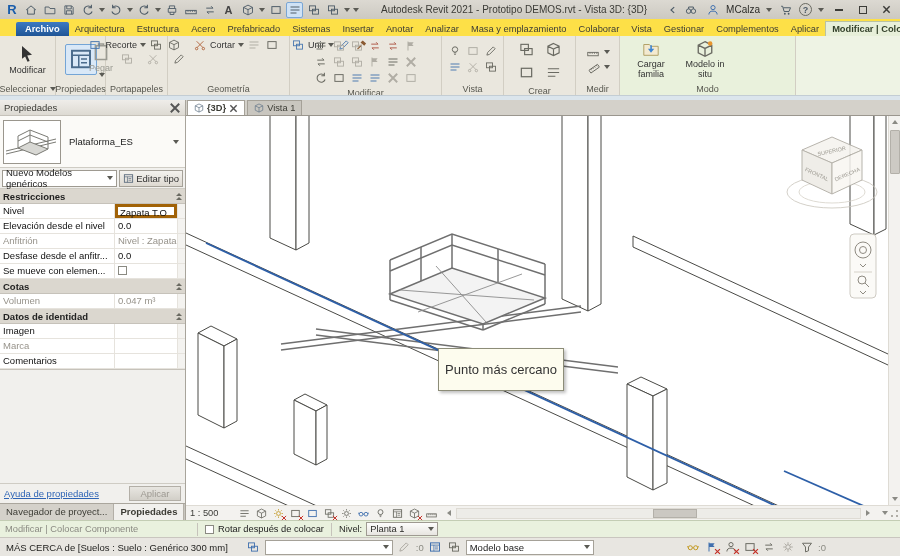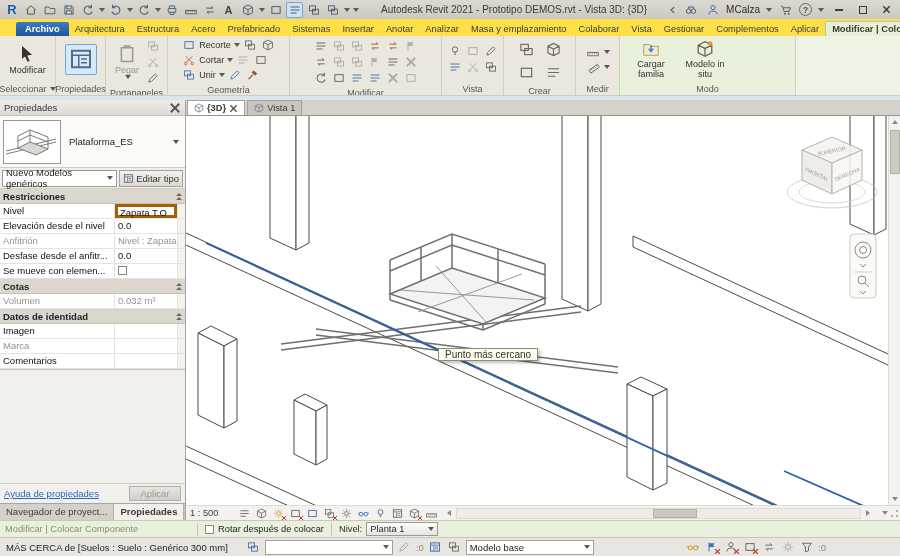--- a/index.html
+++ b/index.html
@@ -34,21 +34,21 @@
   .plabel {height:13px;line-height:12px;text-align:left;color:#57574f;font-size:9px;display:flex;align-items:center;justify-content:center;gap:2px}
   .panel.green {background:#e9f1dc}
   .rib-rest {flex:1;background:#eef3e4}
   .bigbtn {display:flex;flex-direction:column;align-items:center;justify-content:center;font-size:9px;color:#333;line-height:10px;text-align:center;padding:1px 3px;border-radius:2px}
   .bigbtn svg {width:20px;height:20px;margin-bottom:1px}
   .bigbtn.hl {background:#d9e8f7;border:1px solid #74a5d6}
   .bigbtn.dis {color:#9a9a92}
   .ric {width:16px;height:15px;display:inline-flex;align-items:center;justify-content:center;position:relative;color:#6a6a62}
   .ric svg {width:12px;height:12px}
   .ric.dim {color:#b0ada4}
-  .gcol {display:flex;flex-direction:column;gap:1px;justify-content:space-between}
+  .gcol {display:flex;flex-direction:row;gap:10px;justify-content:space-between}
   .grow {display:flex;align-items:center;gap:2px;height:14px}
   .gtxt {font-size:9px;color:#333;white-space:nowrap}
   .mgrid {display:grid;grid-template-columns:repeat(6,17px);grid-auto-rows:15px;gap:1px 1px;align-items:center;justify-items:center}
   .vgrid {display:grid;grid-template-columns:repeat(3,17px);grid-auto-rows:15px;gap:1px;align-items:center;justify-items:center}
   .cgrid {display:grid;grid-template-columns:repeat(2,26px);grid-auto-rows:22px;gap:1px;align-items:center;justify-items:center}
   .cgrid .ric svg {width:15px;height:15px}
 
   
   .strip {height:5px;flex:0 0 5px;background:#dbe5ec;border-top:1px solid #c3cdd4}
 
@@ -97,21 +97,21 @@
   .vtab .x {width:9px;height:9px;color:#555}
   .draw {flex:1;position:relative;background:#fff;min-height:0}
   .draw svg.scene {position:absolute;left:0;top:0}
   .ln {stroke:#4a4a46;stroke-width:1;fill:none}
   .col {fill:#fff;stroke:#4a4a46;stroke-width:1}
   .blu {stroke:#2d5fa8;stroke-width:1.8}
   .sel {stroke:#6f6f6f;stroke-width:1.5;fill:none}
   .sel2 {stroke:#8c8c8c;stroke-width:0.9;fill:none}
   .selq {fill:#f3f3f3;stroke:#6f6f6f;stroke-width:1.5}
   .vct {font-size:5.5px;fill:#8f8b82;font-family:"Liberation Sans",sans-serif}
-  .tooltip {position:absolute;left:252px;top:232px;background:#fdfcee;border:1px solid #8c8c78;padding:0 6px;font-size:10px;color:#333;box-shadow:2px 2px 3px rgba(0,0,0,.25);white-space:nowrap}
+  .tooltip {position:absolute;left:252px;top:232px;background:#fdfcee;border:1px solid #8c8c78;padding:13px 6px;font-size:13px;color:#333;box-shadow:2px 2px 3px rgba(0,0,0,.25);white-space:nowrap}
   .vscroll {position:absolute;right:0;top:0;bottom:0;width:12px;background:#f3f2ef;border-left:1px solid #dedbd4}
   .sarr {position:absolute;left:0;width:12px;height:12px;display:flex;align-items:center;justify-content:center}
   .tri-up {width:0;height:0;border-left:3px solid transparent;border-right:3px solid transparent;border-bottom:4px solid #8a8a84}
   .tri-dn {width:0;height:0;border-left:3px solid transparent;border-right:3px solid transparent;border-top:4px solid #8a8a84}
   .tri-l {width:0;height:0;border-top:3px solid transparent;border-bottom:3px solid transparent;border-right:4px solid #8a8a84}
   .tri-r {width:0;height:0;border-top:3px solid transparent;border-bottom:3px solid transparent;border-left:4px solid #8a8a84}
   .vthumb {position:absolute;left:1px;top:14px;width:10px;height:44px;background:#cdcac4;border:1px solid #b3b0a9;border-radius:1px}
 
   
   .bottombar {height:15px;flex:0 0 15px;background:#f3f2ef;display:flex;align-items:center;border-top:1px solid #dedbd4}
@@ -817,21 +817,21 @@
         </div>
         <div class="ghead">
             <span>Cotas</span>
             <span class="chev2">
               <i></i>
               <i></i>
             </span>
           </div>
         <div class="prow">
           <span class="plab gray">Volumen</span>
-          <span class="pval gray">0.032 m³</span>
+          <span class="pval gray">0.047 m³</span>
           <span class="pend"></span>
         </div>
         <div class="ghead">
             <span>Datos de identidad</span>
             <span class="chev2">
               <i></i>
               <i></i>
             </span>
           </div>
         <div class="prow">

